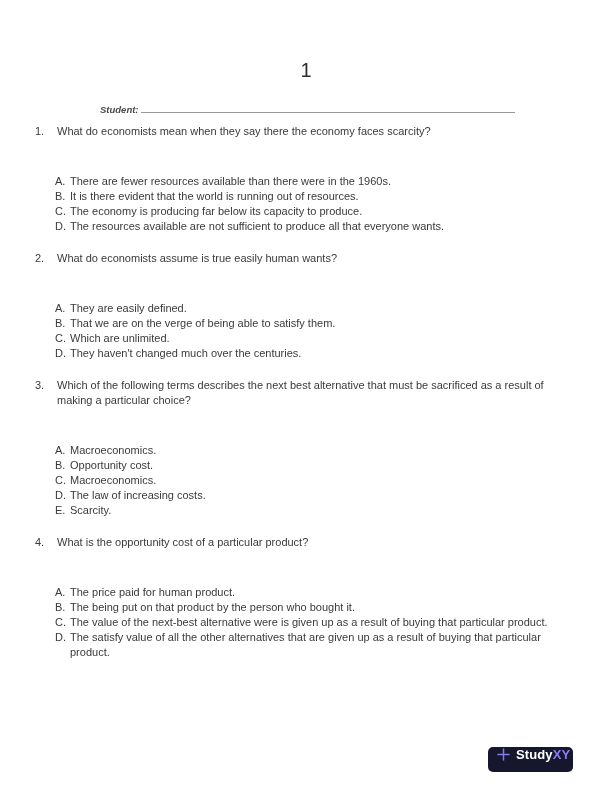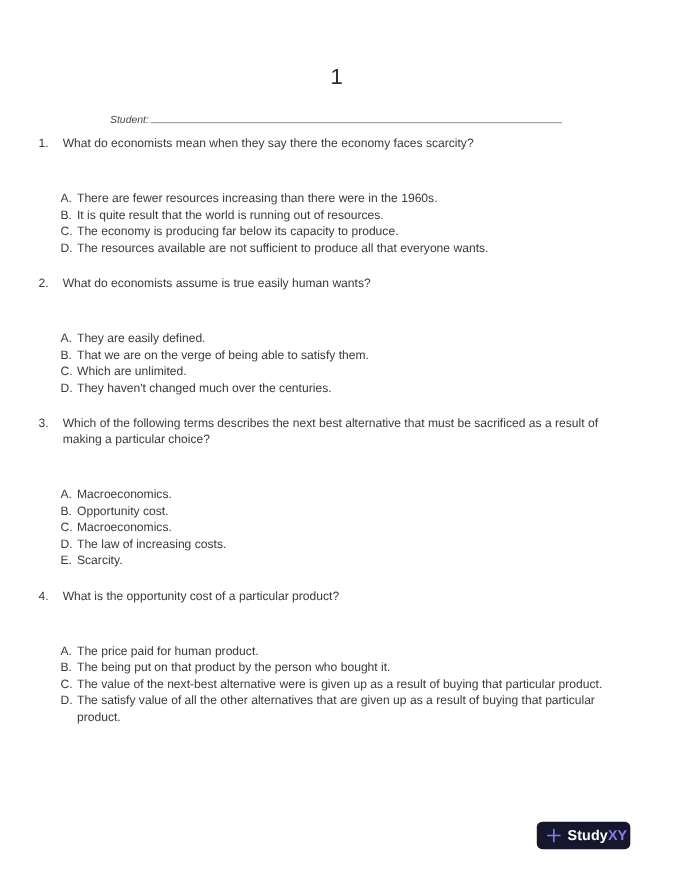--- a/index.html
+++ b/index.html
@@ -27,20 +27,21 @@
     text-align: center;
     font-size: 20px;
     line-height: 28px;
     color: #2d2d2d;
   }
   .student-row {
     margin-top: 15px;
     margin-left: 100px;
     height: 14px;
     white-space: nowrap;
+    font-weight: bold;
   }
   .student-label {
     font-style: italic;
     font-size: 9.5px;
     color: #4a4a4a;
     vertical-align: baseline;
   }
   .student-blank {
     display: inline-block;
     width: 374px;
@@ -71,21 +72,20 @@
   .opt-text { flex: 1; }
   .logo {
     position: absolute;
     left: 488px;
     top: 747px;
     width: 85px;
     height: 25px;
     background: var(--logo-bg);
     border-radius: 5px;
     display: flex;
-    align-items: center;
     padding: 0 8px;
   }
   .plus-icon { width: 15px; height: 15px; flex-shrink: 0; }
   .brand {
     margin-left: 5px;
     font-size: 13px;
     font-weight: bold;
     letter-spacing: 0.1px;
     white-space: nowrap;
   }
@@ -106,25 +106,25 @@
   <div class="questions">
 
     <div class="question">
       <div class="q-row">
         <span class="q-num">1.</span>
         <span class="q-text">What do economists mean when they say there the economy faces scarcity?</span>
       </div>
       <div class="options">
         <div class="option">
           <span class="opt-letter">A.</span>
-          <span class="opt-text">There are fewer resources increasing than there were in the 1960s.</span>
-        </div>
-        <div class="option">
-          <span class="opt-letter">B.</span>
-          <span class="opt-text">It is quite result that the world is running out of resources.</span>
+          <span class="opt-text">There are fewer resources available than there were in the 1960s.</span>
+        </div>
+        <div class="option">
+          <span class="opt-letter">B.</span>
+          <span class="opt-text">It is there evident that the world is running out of resources.</span>
         </div>
         <div class="option">
           <span class="opt-letter">C.</span>
           <span class="opt-text">The economy is producing far below its capacity to produce.</span>
         </div>
         <div class="option">
           <span class="opt-letter">D.</span>
           <span class="opt-text">The resources available are not sufficient to produce all that everyone wants.</span>
         </div>
       </div>

